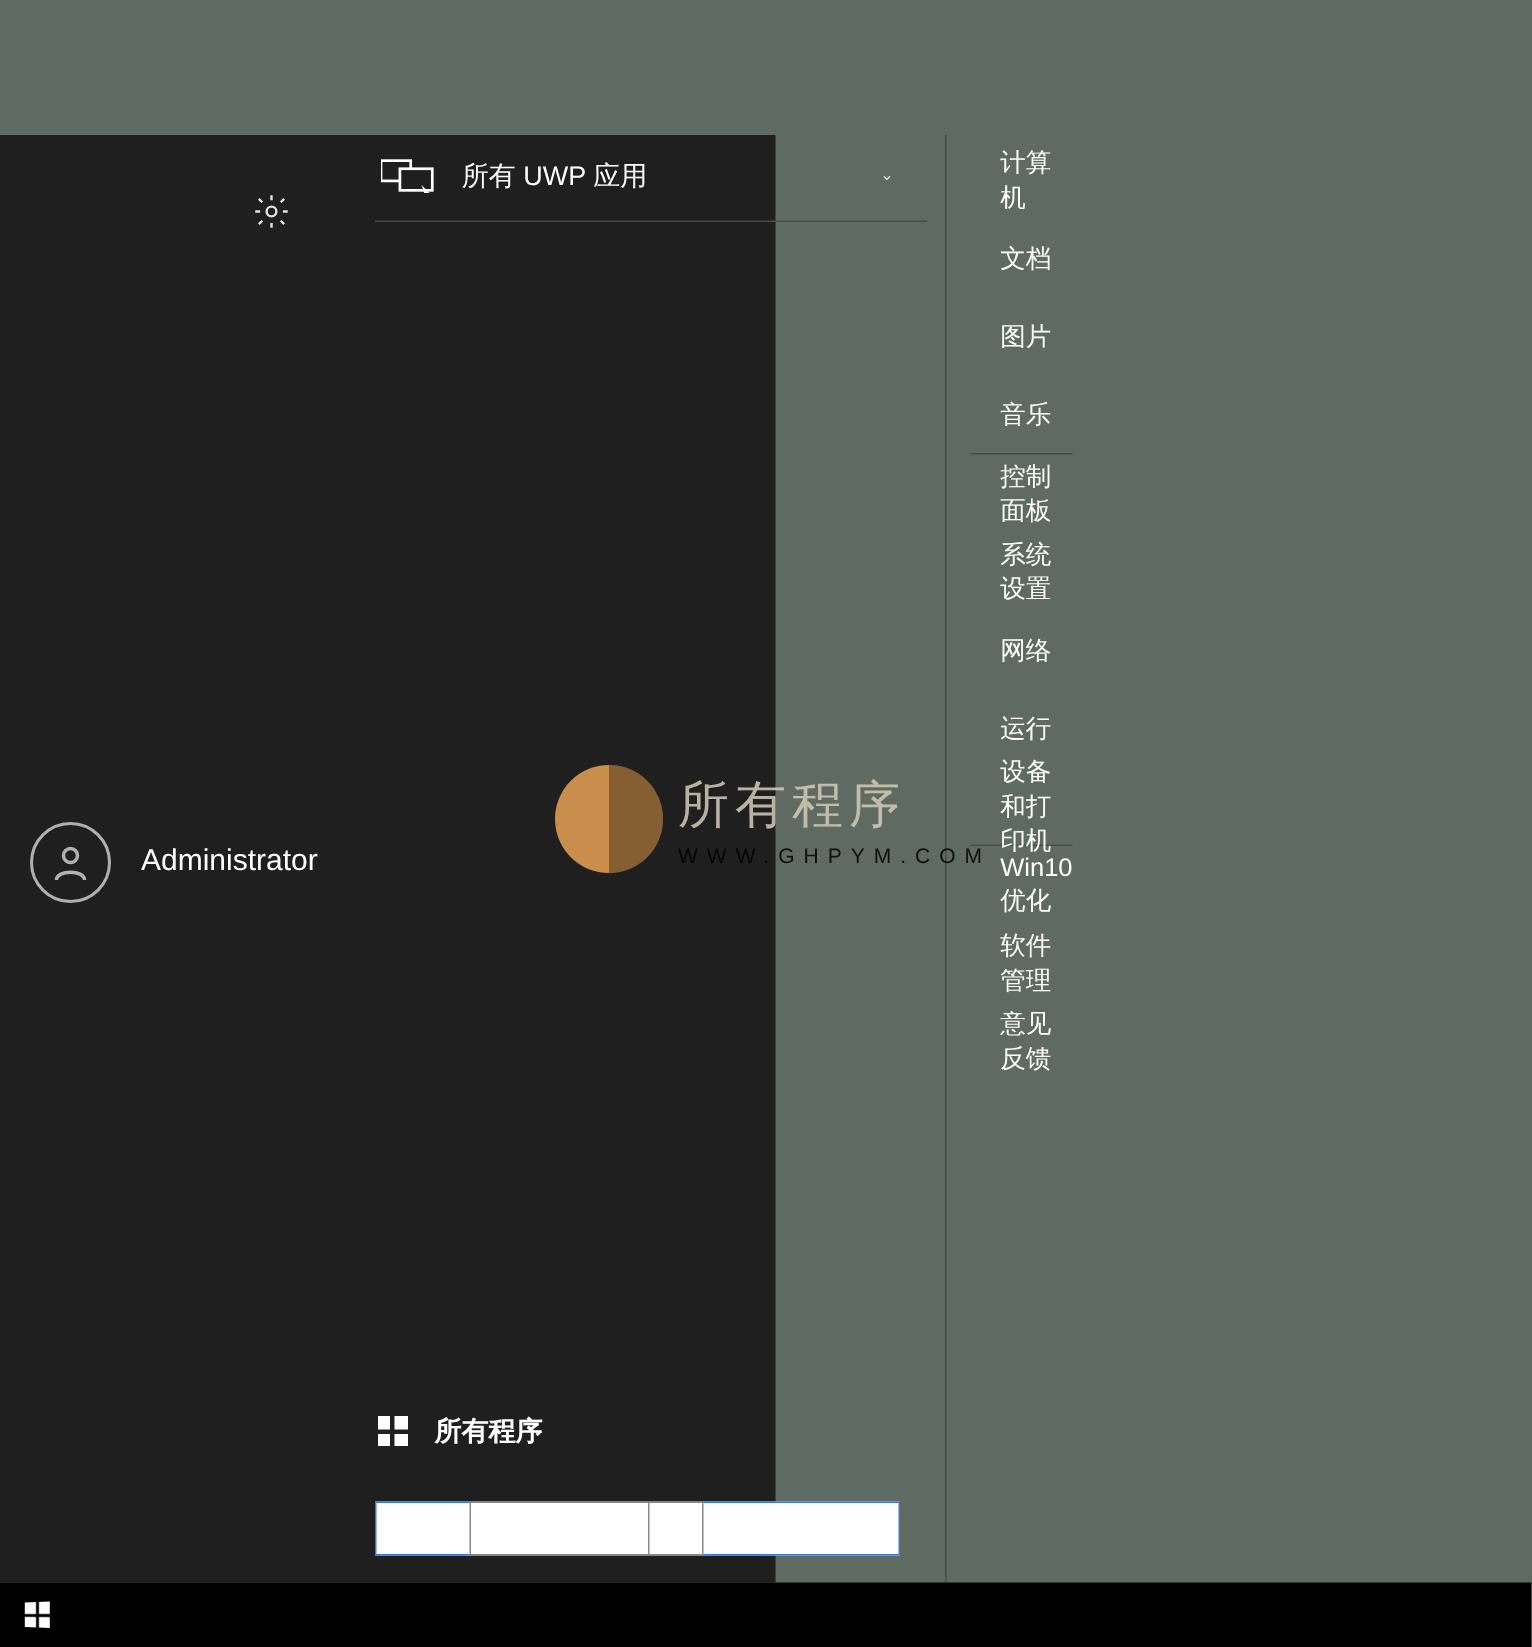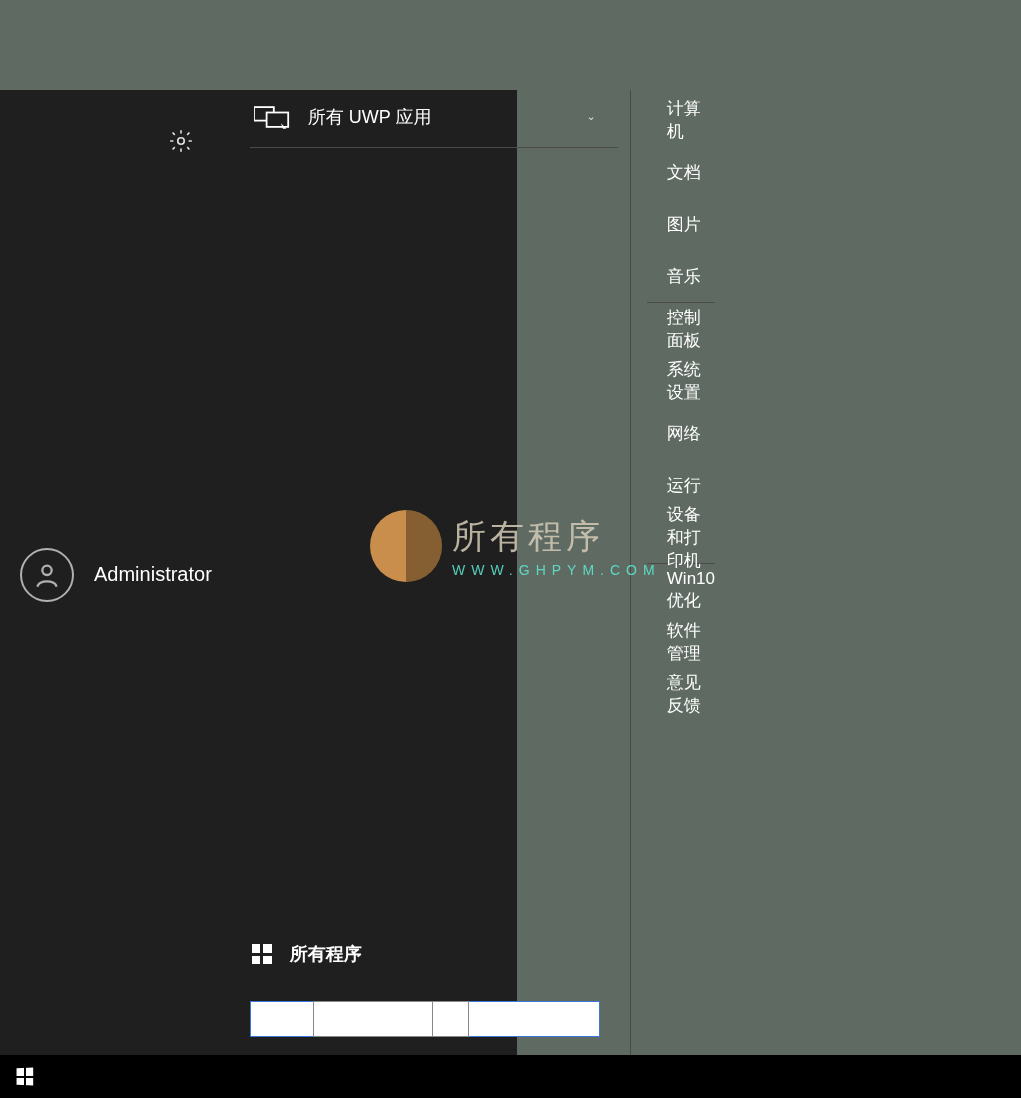--- a/index.html
+++ b/index.html
@@ -248,21 +248,21 @@
       color: #c9c1ae;
     }
     .wm-main {
       font-size: 34px;
       letter-spacing: 4px;
       color: #d4ccb8;
     }
     .wm-sub {
       font-size: 14px;
       letter-spacing: 6px;
-      color: #5eead4;
+      color: #000000;
       margin-top: 2px;
     }
     .taskbar {
       position: absolute;
       left: 0;
       bottom: 0;
       width: 1021px;
       height: 43px;
       background: #000;
       display: flex;

